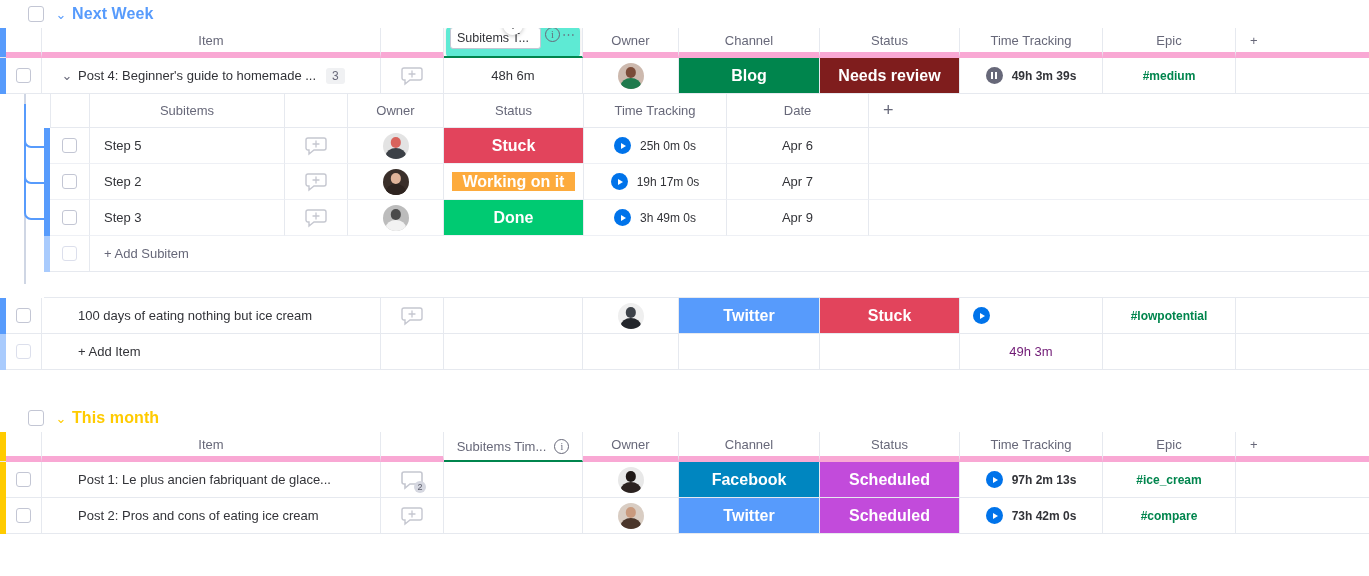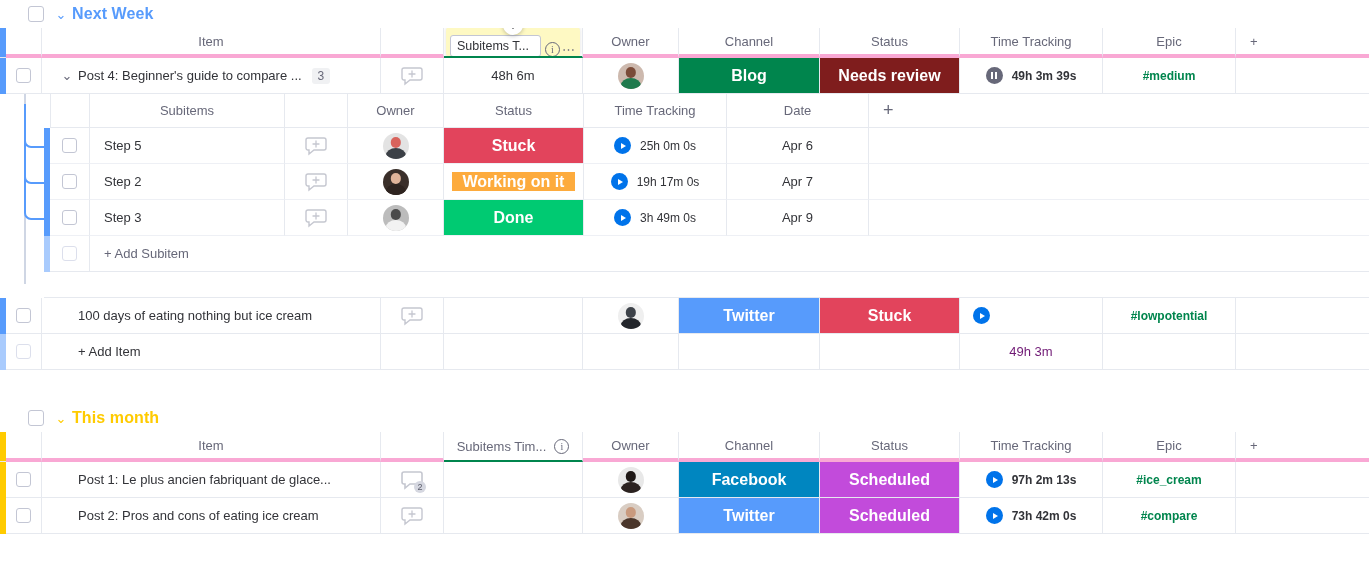--- a/index.html
+++ b/index.html
@@ -35,21 +35,21 @@
   .row { display: flex; align-items: stretch; }
   .cell {
     display: flex; align-items: center; justify-content: center;
     border-right: 1px solid #e6e9ef;
     border-bottom: 1px solid #e6e9ef;
     overflow: hidden; white-space: nowrap;
     background: #fff;
   }
   .hdr .cell {
     color: #676879; font-size: 13px;
-    border-bottom: 4px solid #f9a8d4;
+    border-bottom: 6px solid #f9a8d4;
     height: 30px;
   }
   .colorbar { width: 6px; flex: none; }
   .bodyrow .cell { height: 36px; }
 
   .chk-cell { width: 36px; flex: none; }
   .chk {
     width: 15px; height: 15px; border: 1px solid #c3c6d4;
     border-radius: 3px; background: #fff;
   }
@@ -115,22 +115,22 @@
   .avatar .head { position:absolute; left:50%; top:18%; transform:translateX(-50%);
                   width: 40%; height: 40%; border-radius: 50%; }
   .avatar .body { position:absolute; left:50%; bottom:-18%; transform:translateX(-50%);
                   width: 78%; height: 58%; border-radius: 50% 50% 0 0; }
 
   
   .hdr-edit {
     position: relative; border-bottom: 2px solid #00854d !important;
   }
   .hdr-edit-inner {
-    display: flex; align-items: flex-end;
-    background: #fef9c3; border-radius: 4px;
+    display: flex; align-items: flex-start;
+    background: #5eead4; border-radius: 4px;
     padding: 0 4px 0 0; height: 30px; width: 100%;
     box-shadow: 0 0 4px rgba(0,0,0,.12);
   }
   .hdr-input {
     flex: 1 1 auto; border: 1px solid #c3c6d4; border-radius: 3px;
     background: #fff; height: 22px; margin: 0 4px;
     display: flex; align-items: center; padding-left: 6px;
     color: #323338; font-size: 12.5px; position: relative;
   }
   .i-icon {
@@ -204,21 +204,21 @@
       <div class="cell plus-cell">+</div>
     </div>
 
     <div class="row bodyrow">
       <div class="colorbar" style="background:#579bfc;"></div>
       <div class="cell chk-cell">
           <div class="chk"></div>
         </div>
       <div class="cell item-cell">
         <span class="caret">⌄</span>
-        <span class="item-text">Post 4: Beginner's guide to compare ...</span>
+        <span class="item-text">Post 4: Beginner's guide to homemade ...</span>
         <span class="sub-count">3</span>
       </div>
       <div class="cell chat-cell">
         <div class="chat-ic">
           <svg width="22" height="20" viewBox="0 0 22 20">
               <path d="M3 2h16a2 2 0 0 1 2 2v8a2 2 0 0 1-2 2H9l-5 4v-4H3a2 2 0 0 1-2-2V4a2 2 0 0 1 2-2z" fill="none" stroke="#c5c7d0" stroke-width="1.4"></path>
               <path d="M11 5v6M8 8h6" stroke="#c5c7d0" stroke-width="1.3" stroke-linecap="round"></path>
             </svg>
         </div>
       </div>

